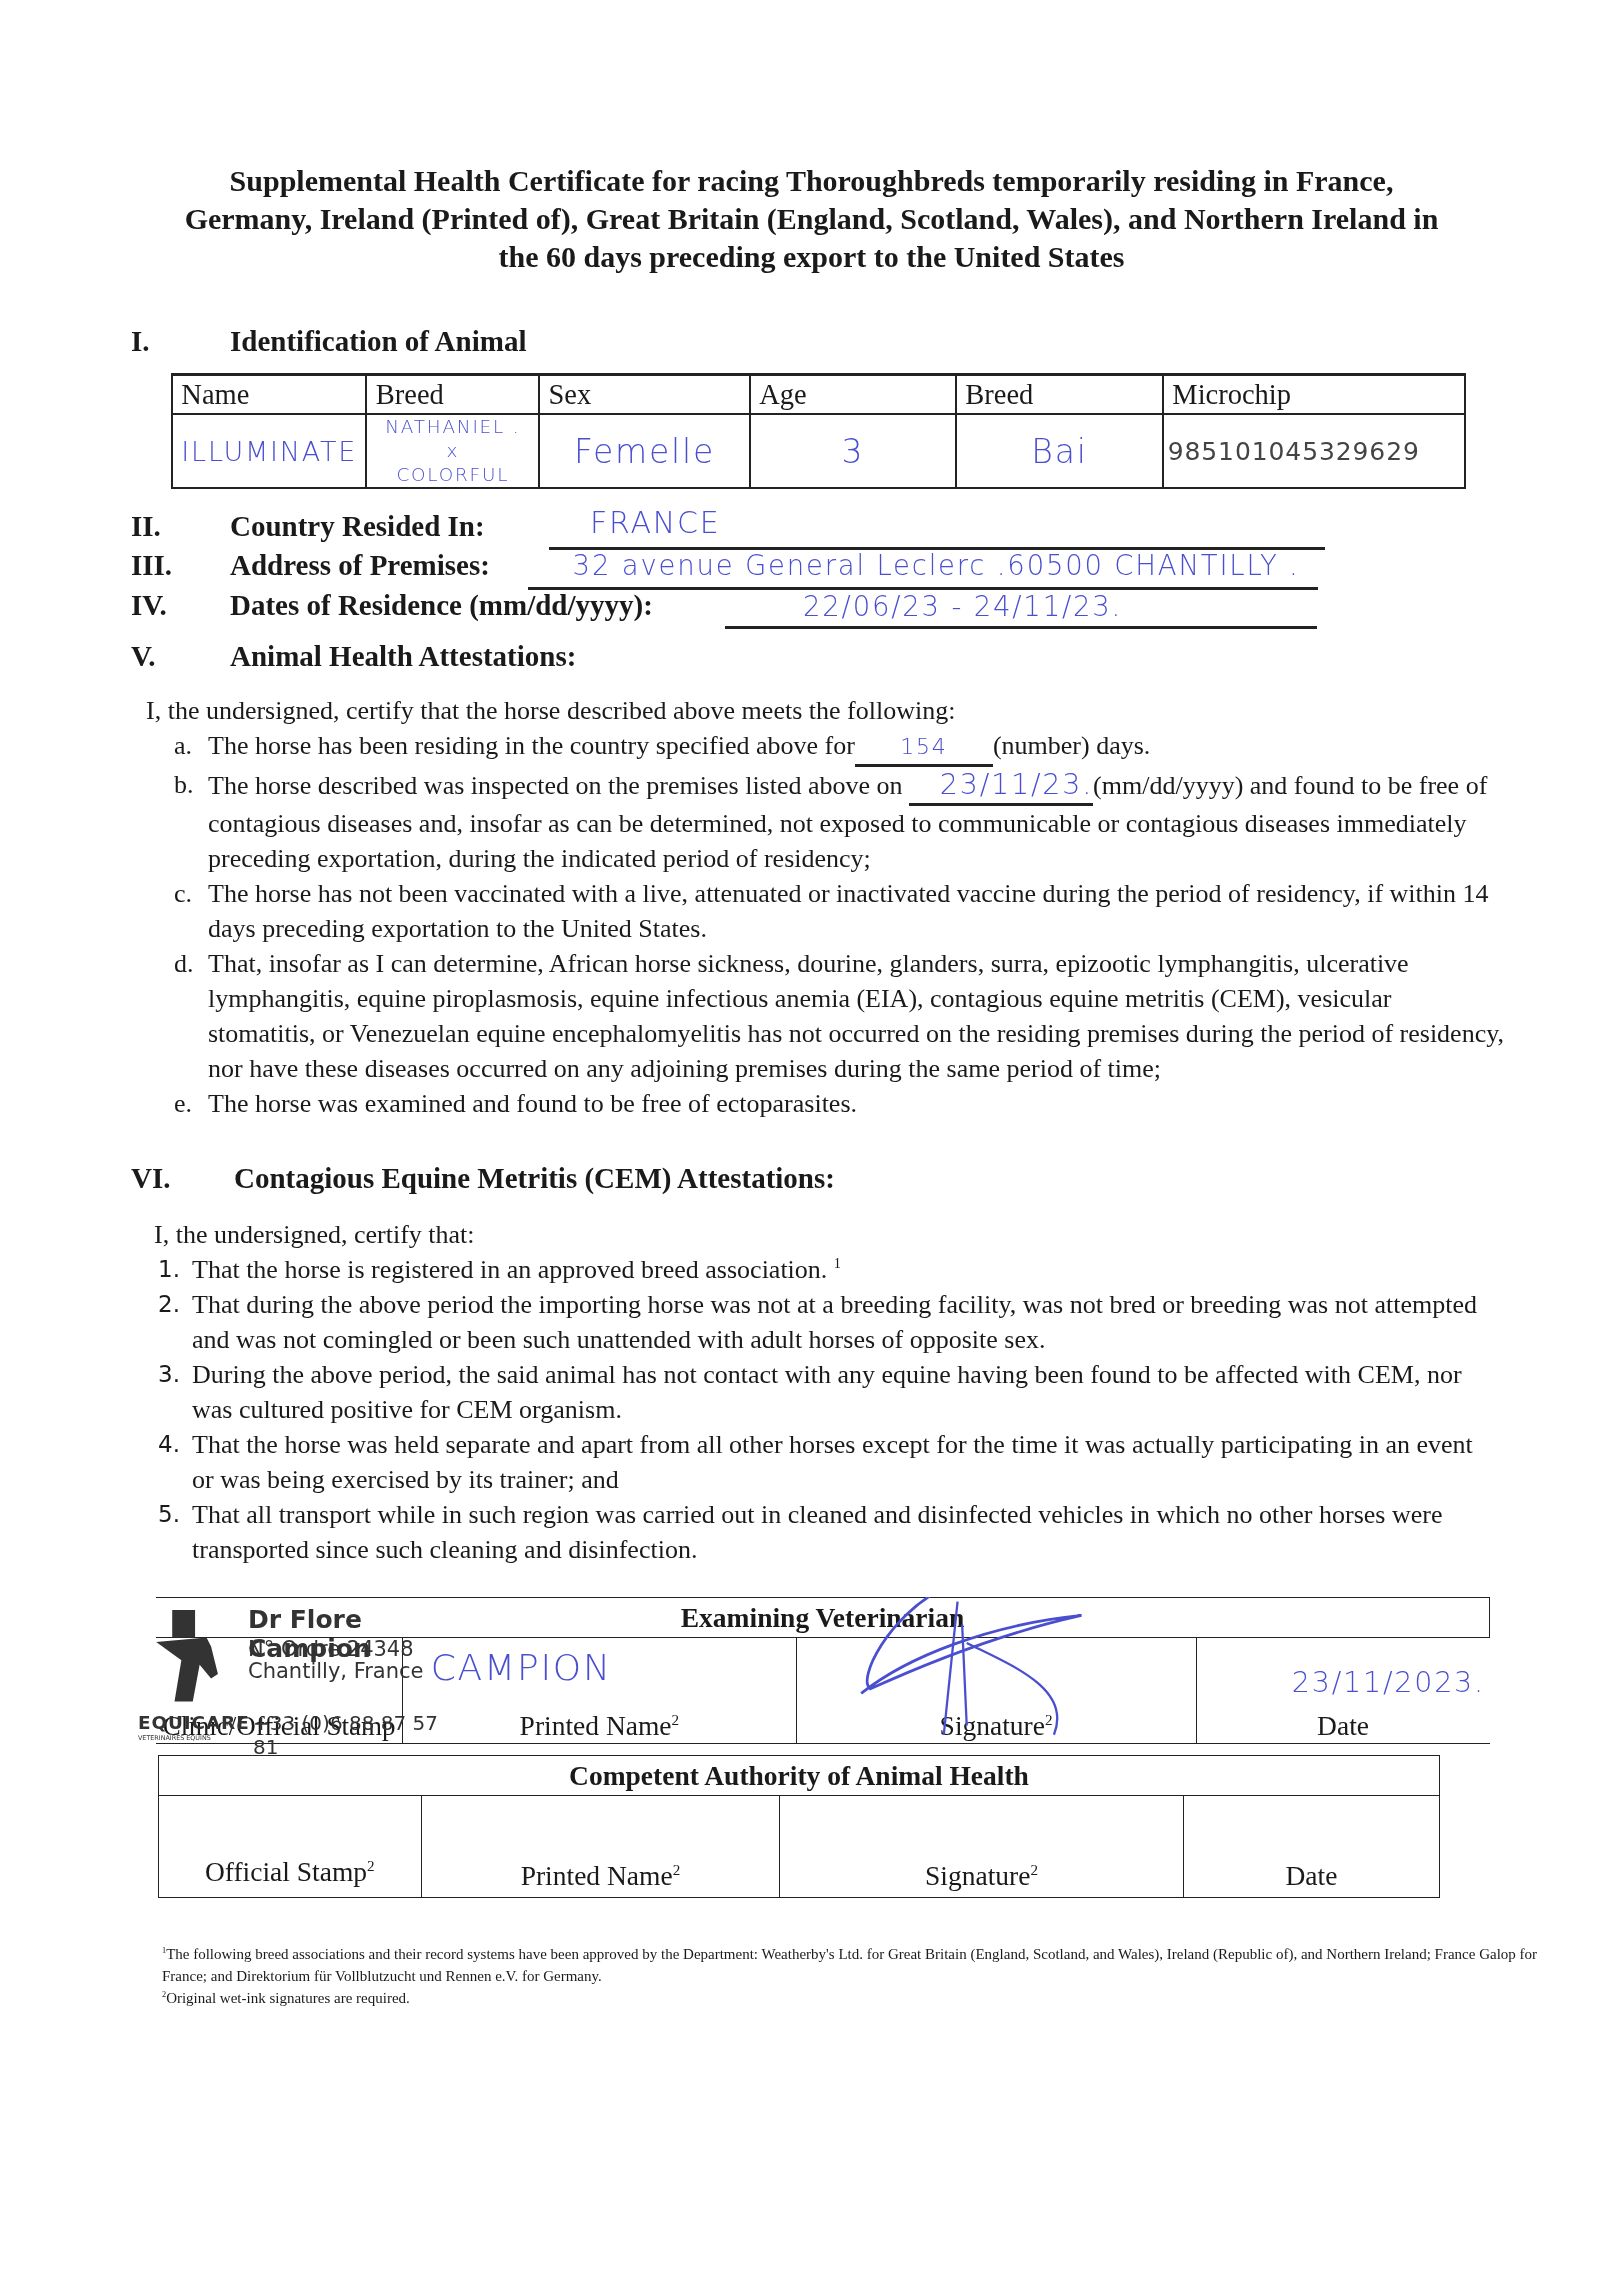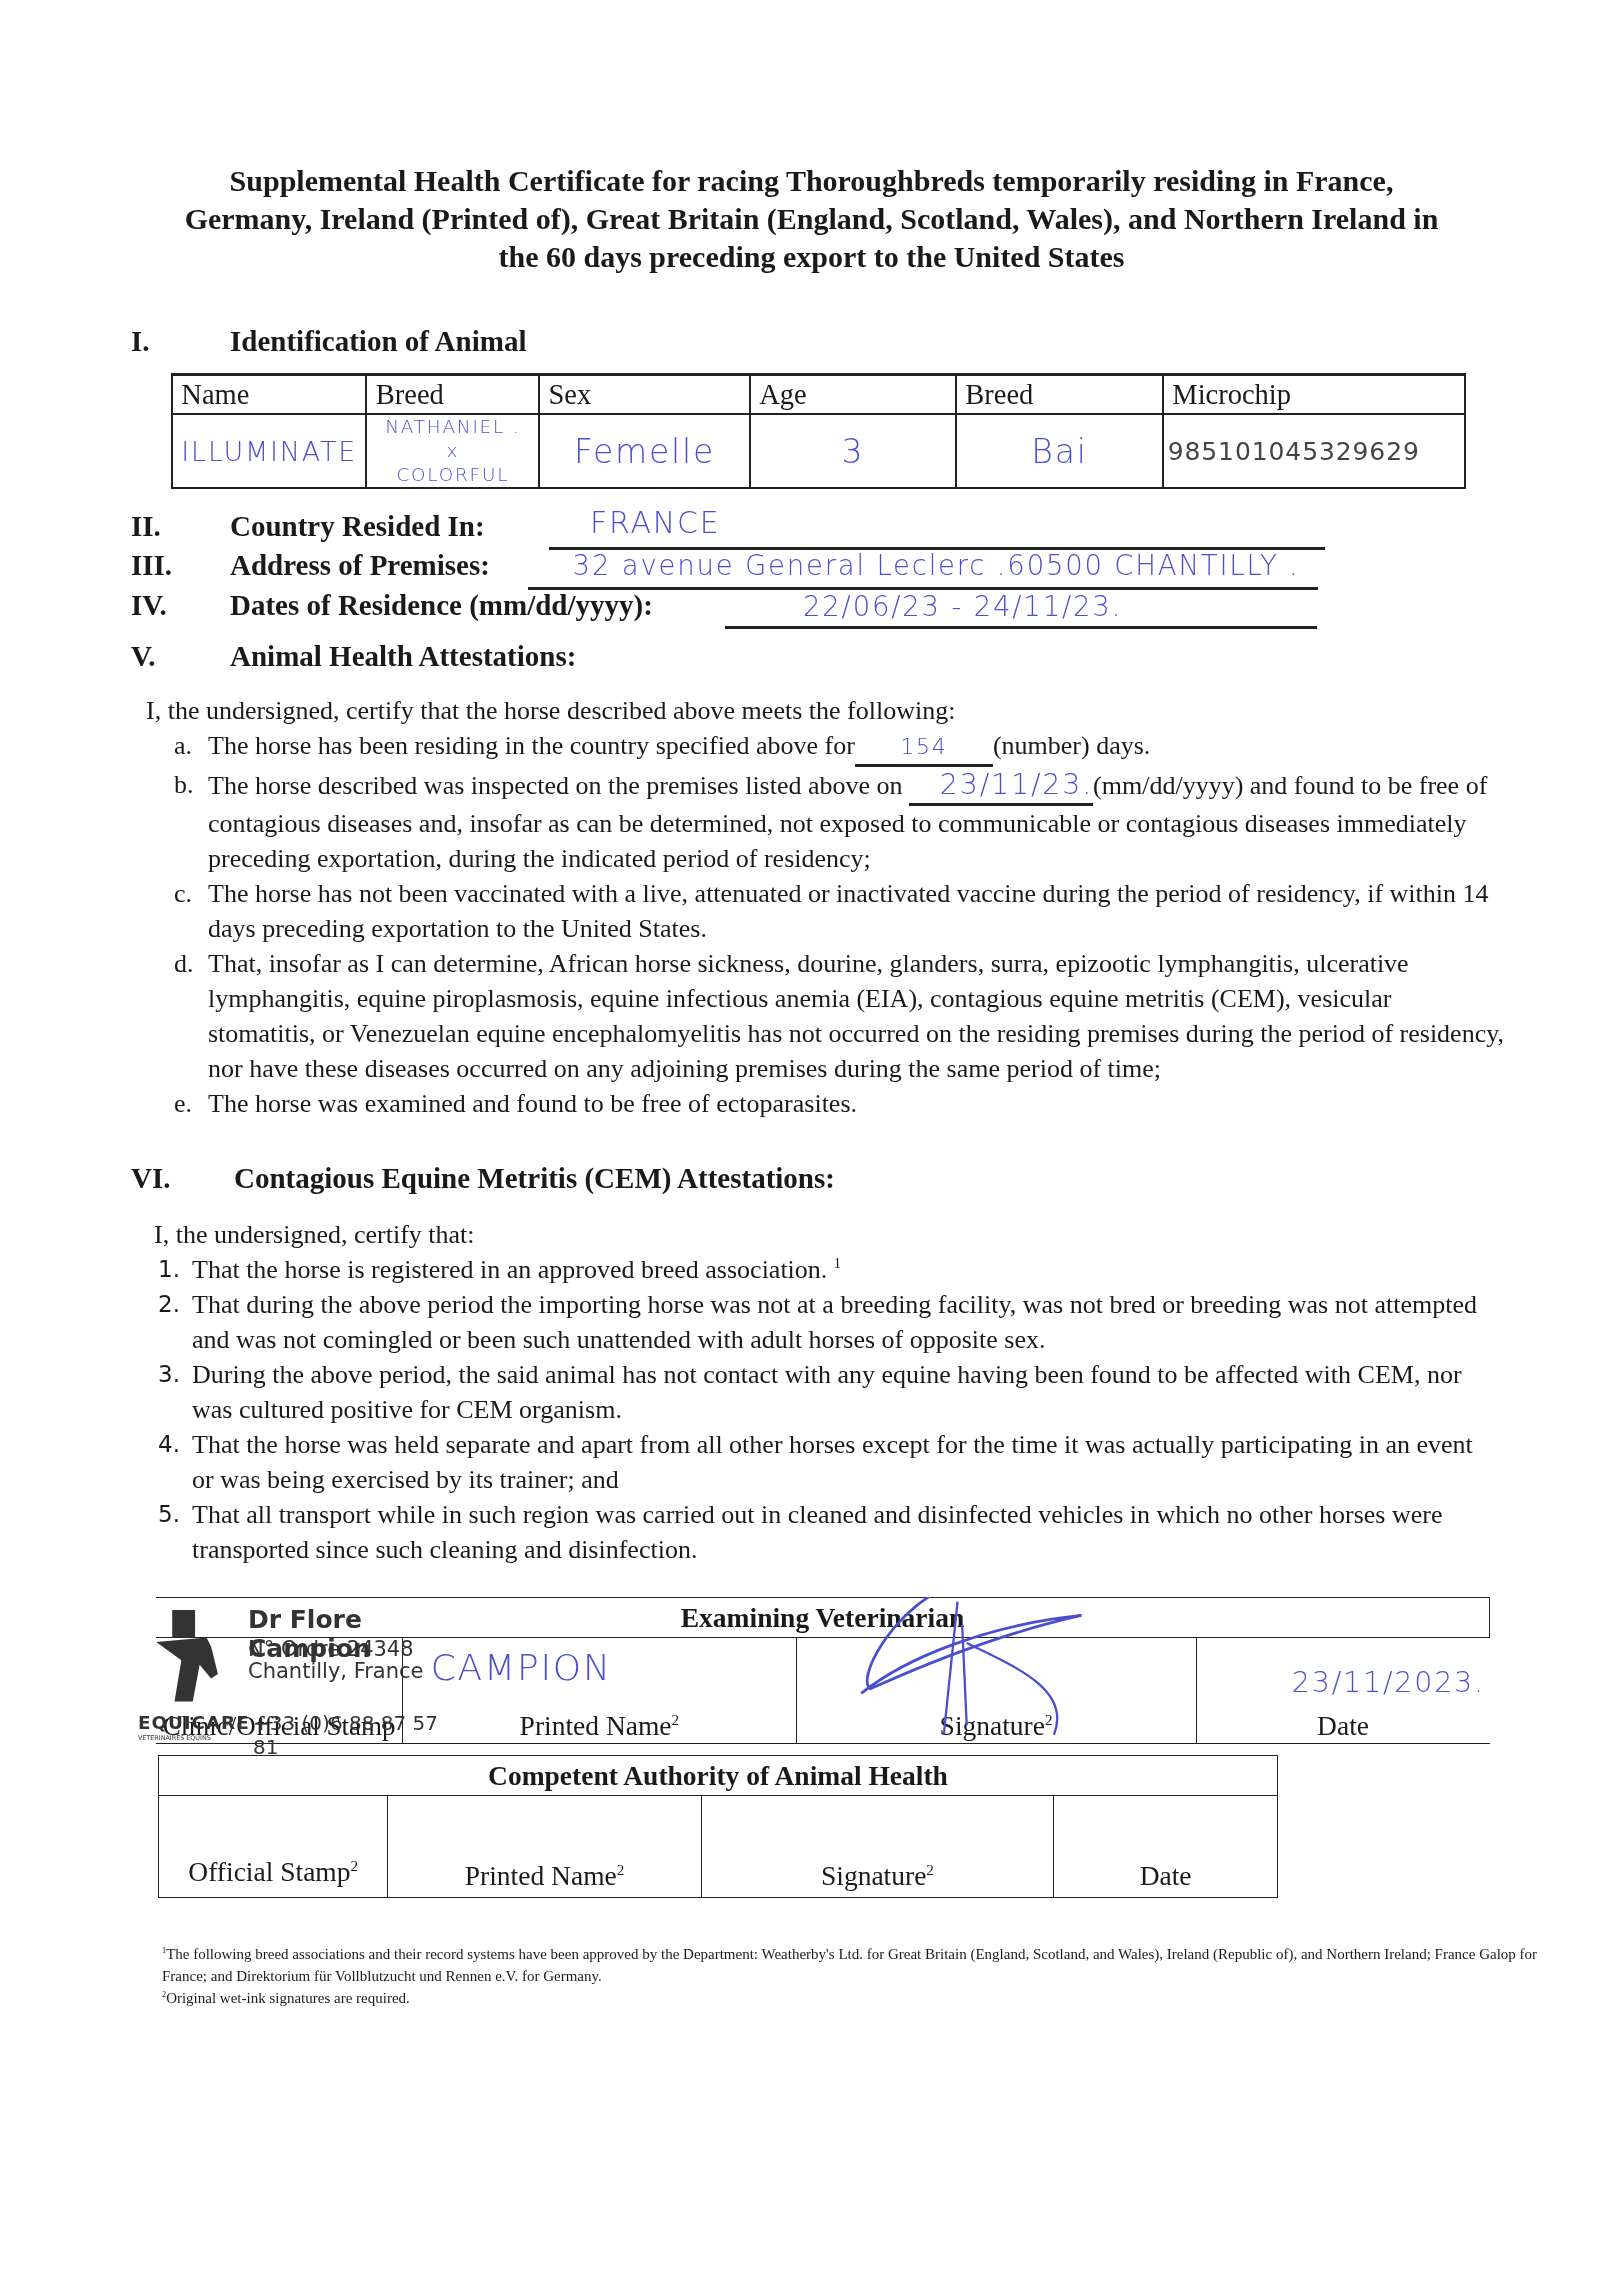--- a/index.html
+++ b/index.html
@@ -16,21 +16,21 @@
   table.id td { border:2.3px solid #222; font-size:28.5px; height:37px; padding:0 8.3px; vertical-align:middle; }
   table.id tr.hdr td { border-top-width:3.2px; }
   table.id tr.val td { height:69px; text-align:center; font-size:33px; }
   .uline { border-bottom:3.2px solid #222; }
   .list { position:absolute; left:174px; width:1331px; }
   .list .item { position:relative; padding-left:34px; }
   .list .item .mark { position:absolute; left:0; top:0; }
   table.vet, table.auth { position:absolute; border-collapse:collapse; }
   table.vet td, table.auth td { border:1.8px solid #222; text-align:center; font-size:27.5px; }
   table.vet { left:156px; top:1597px; width:1334px; }
-  table.auth { left:158px; top:1755px; width:1120px; }
+  table.auth { left:158px; top:1755px; width:1282px; }
   .hdrcell { font-weight:bold; height:37px; }
   sup { font-size:0.55em; vertical-align:super; line-height:0; }
   .foot { left:162px; top:1943px; width:1400px; font-size:15px; line-height:22px; }
   .stamp { color:#333; font-family:"DejaVu Sans", sans-serif; }
 </style>
 </head>
 <body>
 
 <div class="abs title">
   <div>Supplemental Health Certificate for racing Thoroughbreds temporarily residing in France,</div>

